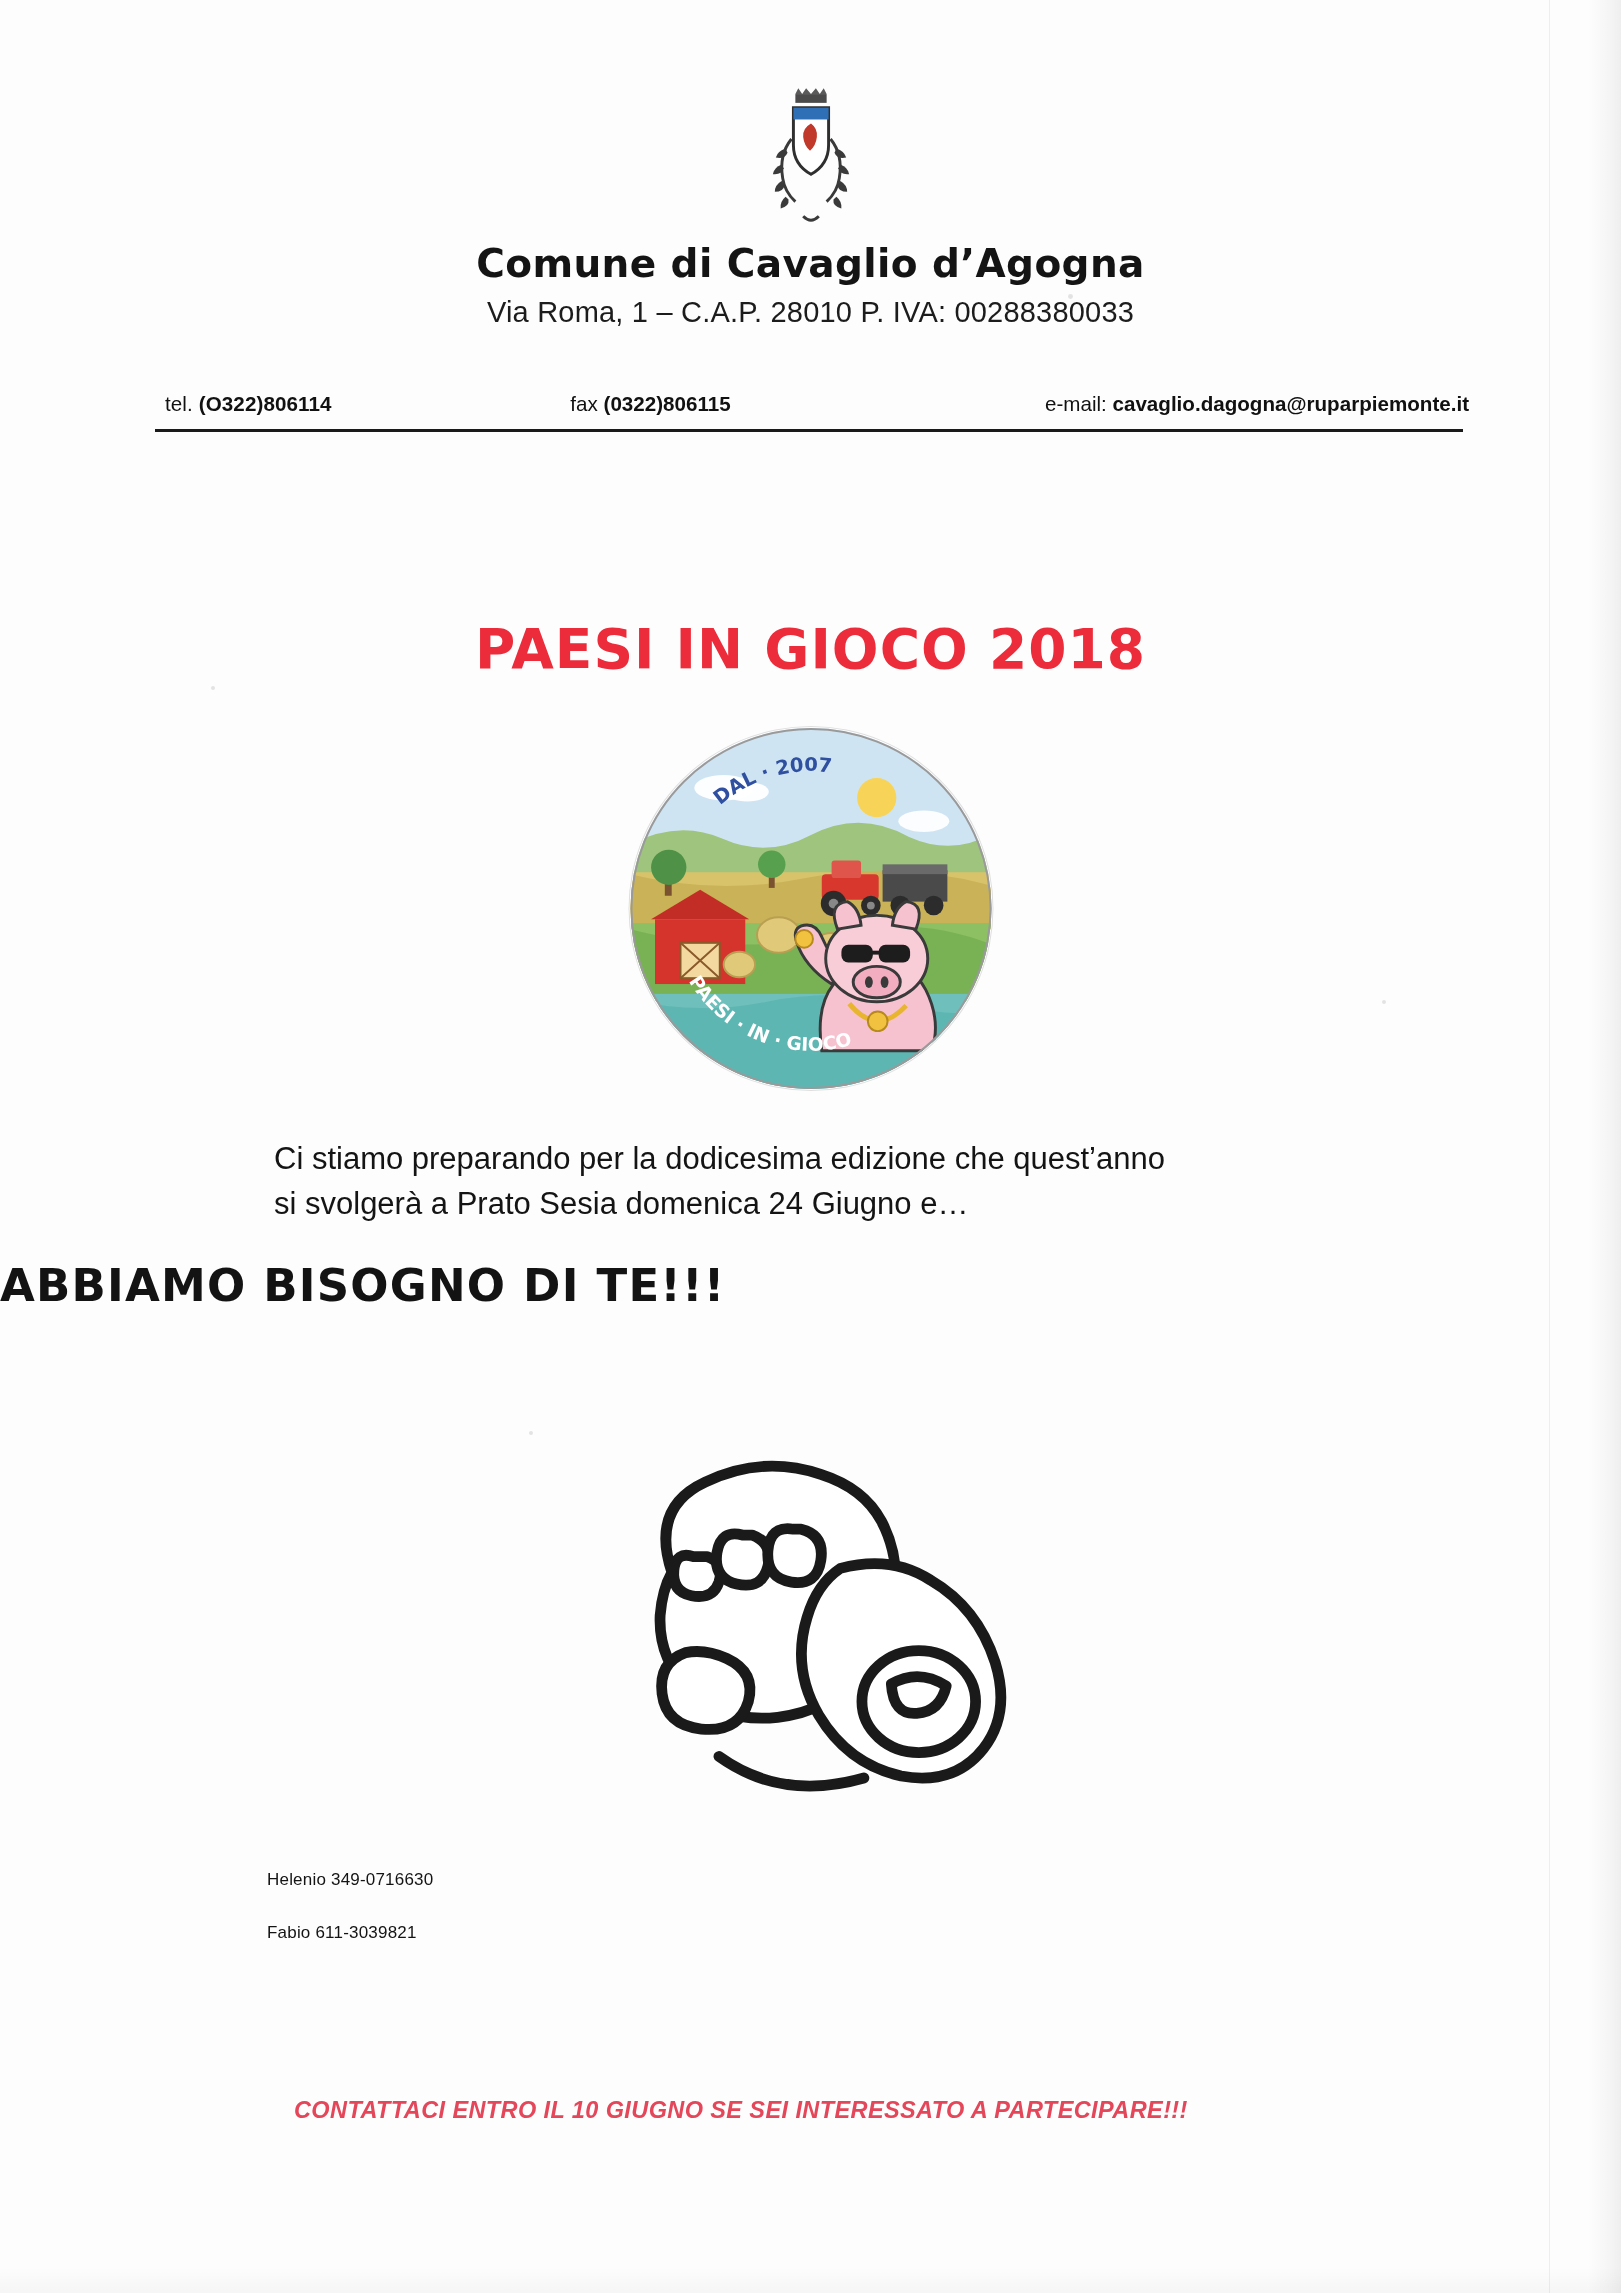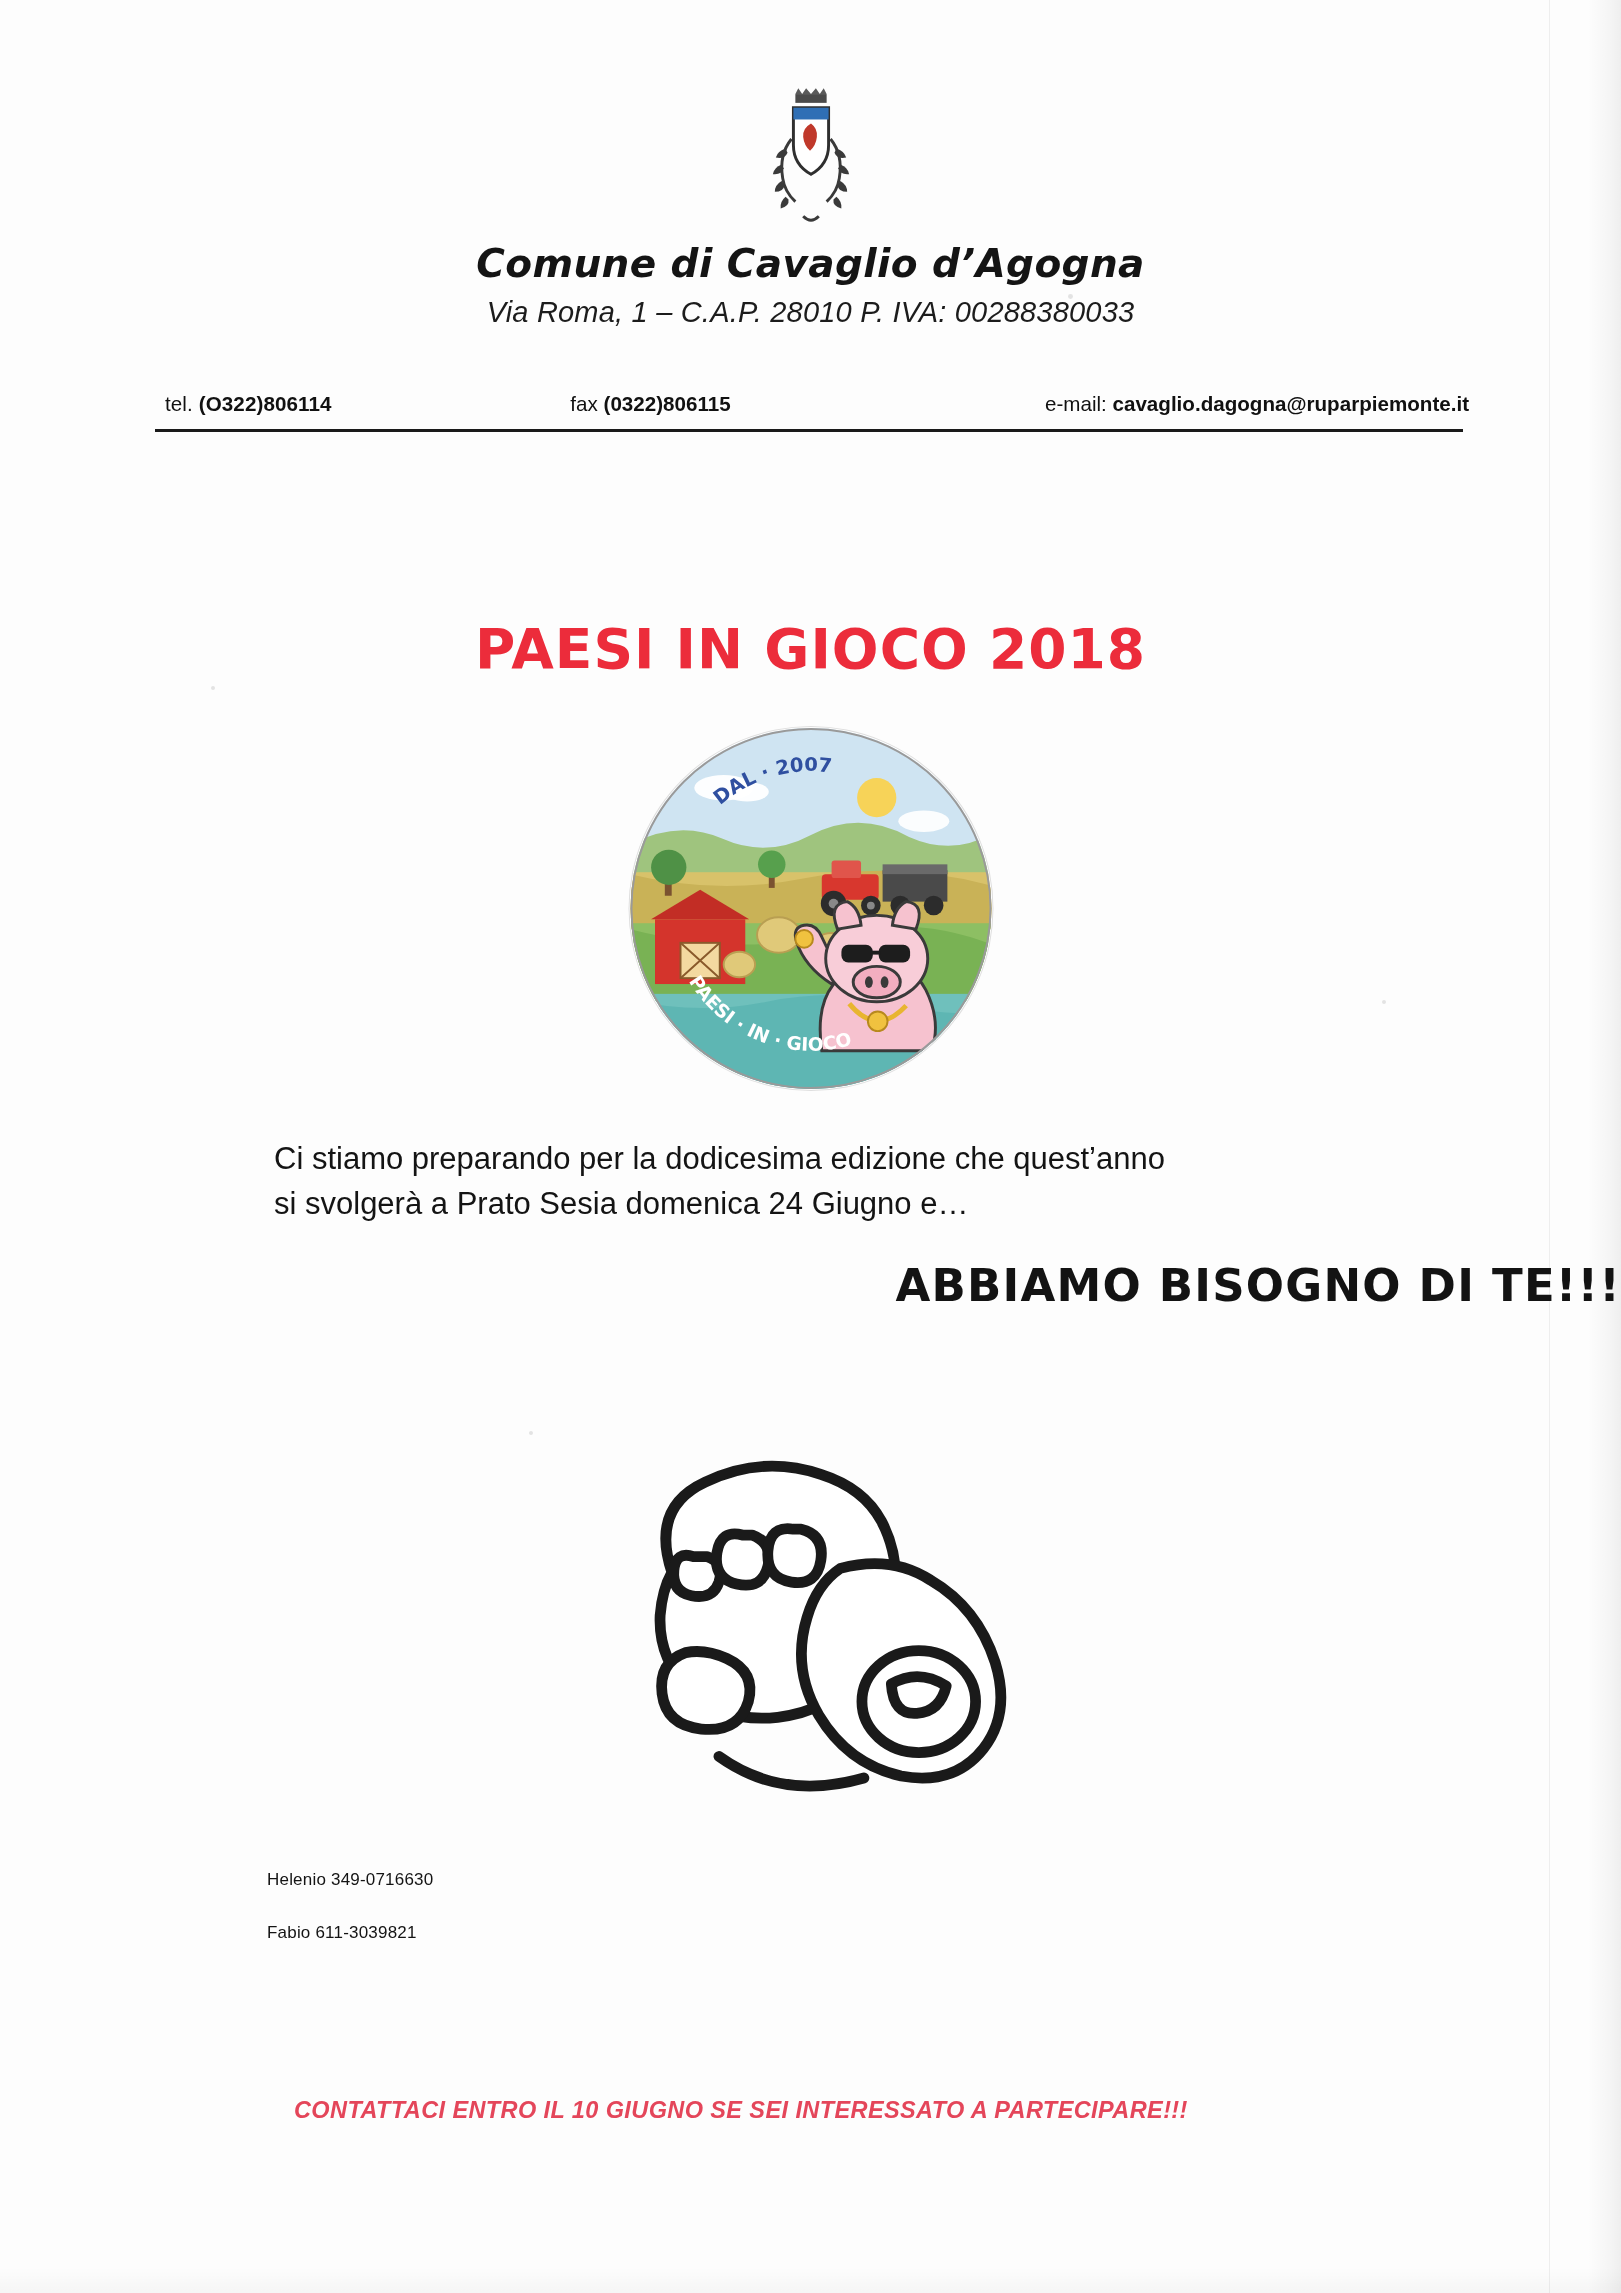--- a/index.html
+++ b/index.html
@@ -47,21 +47,20 @@
     background: linear-gradient(to bottom, rgba(255,255,255,0) 0%, rgba(0,0,0,0.03) 100%);
   }
 
   
   .letterhead {
     position: absolute;
     top: 88px;
     left: 0;
     width: 100%;
     text-align: center;
-    font-style: italic;
   }
   .crest {
     width: 86px;
     height: 147px;
     margin: 0 auto 5.9px auto;
     display: block;
   }
   .comune-name {
     font-family: "DejaVu Sans", sans-serif;
     font-size: 39px;
@@ -158,21 +157,21 @@
     font-size: 31px;
     line-height: 1.45;
     color: #141414;
   }
   .intro .l2 { display: block; }
   .shout {
     position: absolute;
     top: 1259px;
     left: 0;
     width: 100%;
-    text-align: right;
+    text-align: left;
     font-family: "DejaVu Sans", sans-serif;
     font-weight: bold;
     font-size: 45px;
     letter-spacing: 1.2px;
     color: #131313;
   }
 
   
   .hand-wrap {
     position: absolute;

